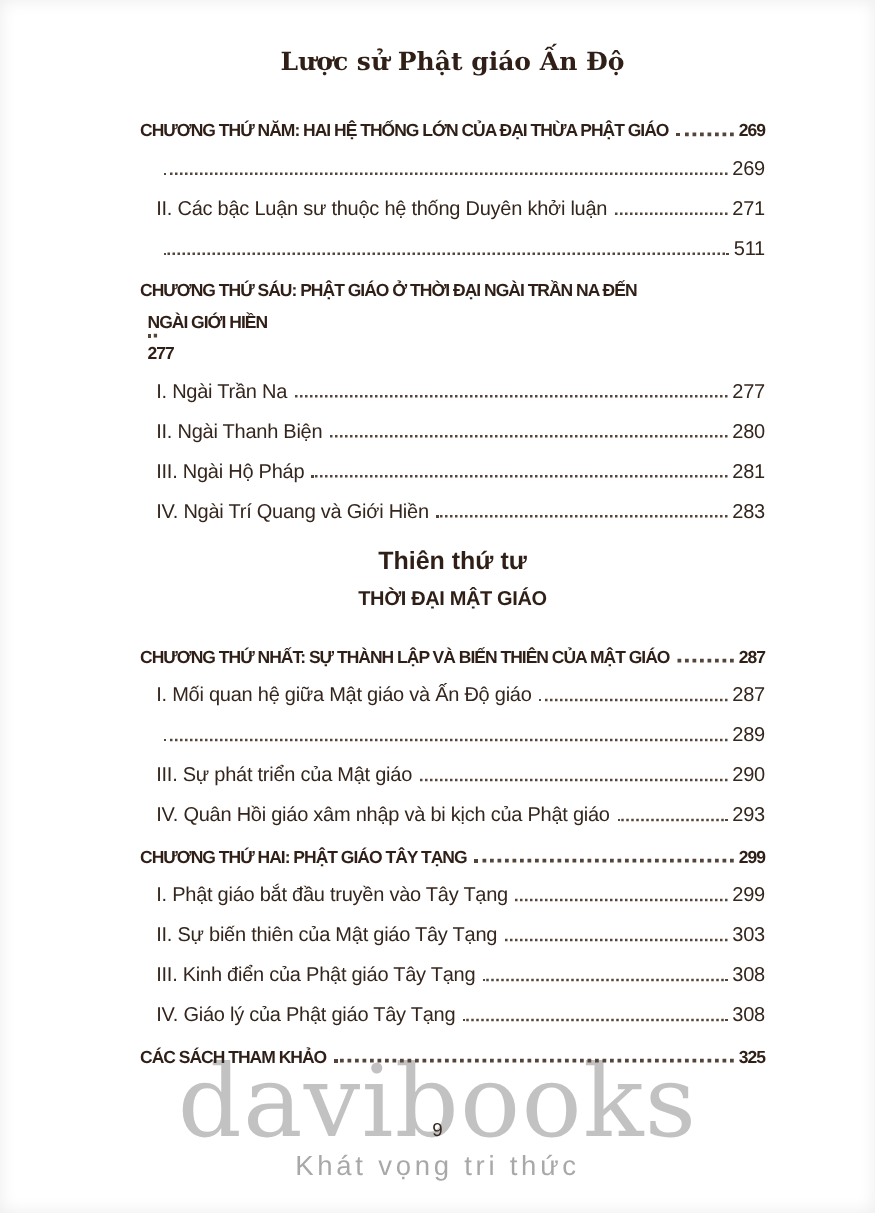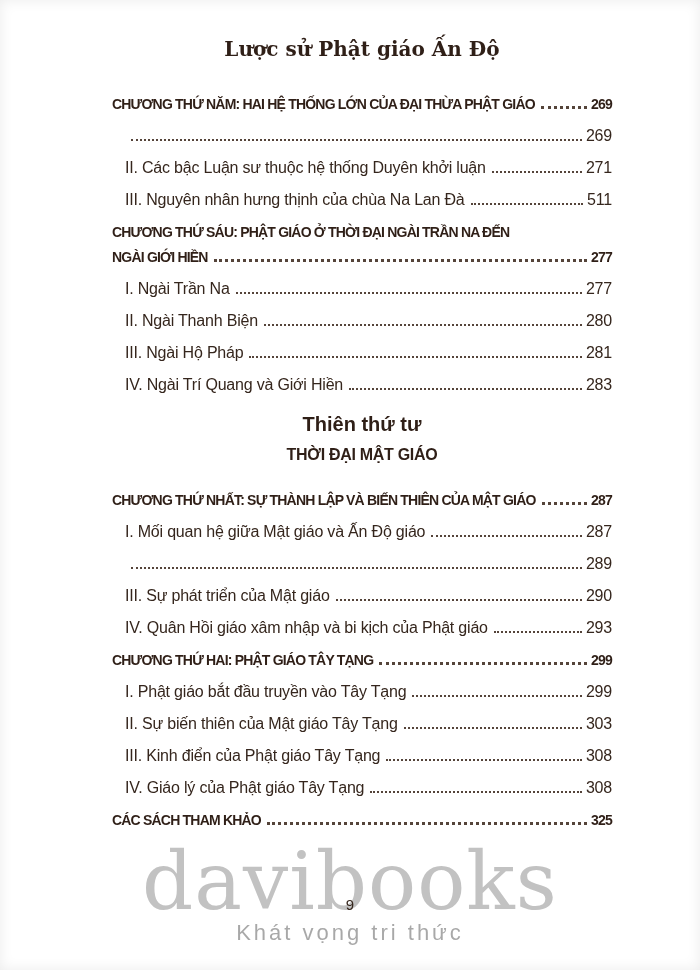--- a/index.html
+++ b/index.html
@@ -31,21 +31,21 @@
     margin-bottom:32px;
   }
   .toc{width:500px;}
   .row{display:flex;align-items:baseline;margin-bottom:12px;line-height:20px;}
   .row .title{white-space:nowrap;}
   .item{font-size:16px;padding-left:13px;letter-spacing:-0.2px;}
   .chapter,.chapter-cont{
     font-size:14px;font-weight:700;letter-spacing:-0.8px;color:var(--heading-ink);
   }
   .chapter{margin-top:4px;}
-  .chapter-cont{margin-top:-7px;}
+  .chapter-cont{margin-top:-7px;flex-direction:column;}
   .leader{
     flex:1 1 auto;min-width:8px;
     border-bottom:2px dotted var(--dot-leader);
     margin:0 4px 3px 6px;
   }
   .chapter .leader,.chapter-cont .leader{border-bottom-width:3px;margin-bottom:2px;}
   .pnum{flex:0 0 auto;}
   .divider{text-align:center;margin:18px 0 26px;}
   .divider-line1{font-size:20px;font-weight:700;color:var(--heading-ink);margin-bottom:10px;}
   .divider-line2{font-size:16px;font-weight:700;letter-spacing:-0.3px;color:var(--heading-ink);}
@@ -85,21 +85,20 @@
         <div class="row item">
     <span class="leader"></span>
     <span class="pnum">269</span>
   </div>
         <div class="row item">
     <span class="title">II. Các bậc Luận sư thuộc hệ thống Duyên khởi luận</span>
     <span class="leader"></span>
     <span class="pnum">271</span>
   </div>
         <div class="row item">
-    <span class="title">III. Nguyên nhân hưng thịnh của chùa Na Lan Đà</span>
     <span class="leader"></span>
     <span class="pnum">511</span>
   </div>
         <div class="row chapter">
     <span class="title">CHƯƠNG THỨ SÁU: PHẬT GIÁO Ở THỜI ĐẠI NGÀI TRẦN NA ĐẾN</span>
 
   </div>
         <div class="row chapter-cont">
     <span class="title">NGÀI GIỚI HIỀN</span>
     <span class="leader"></span>

